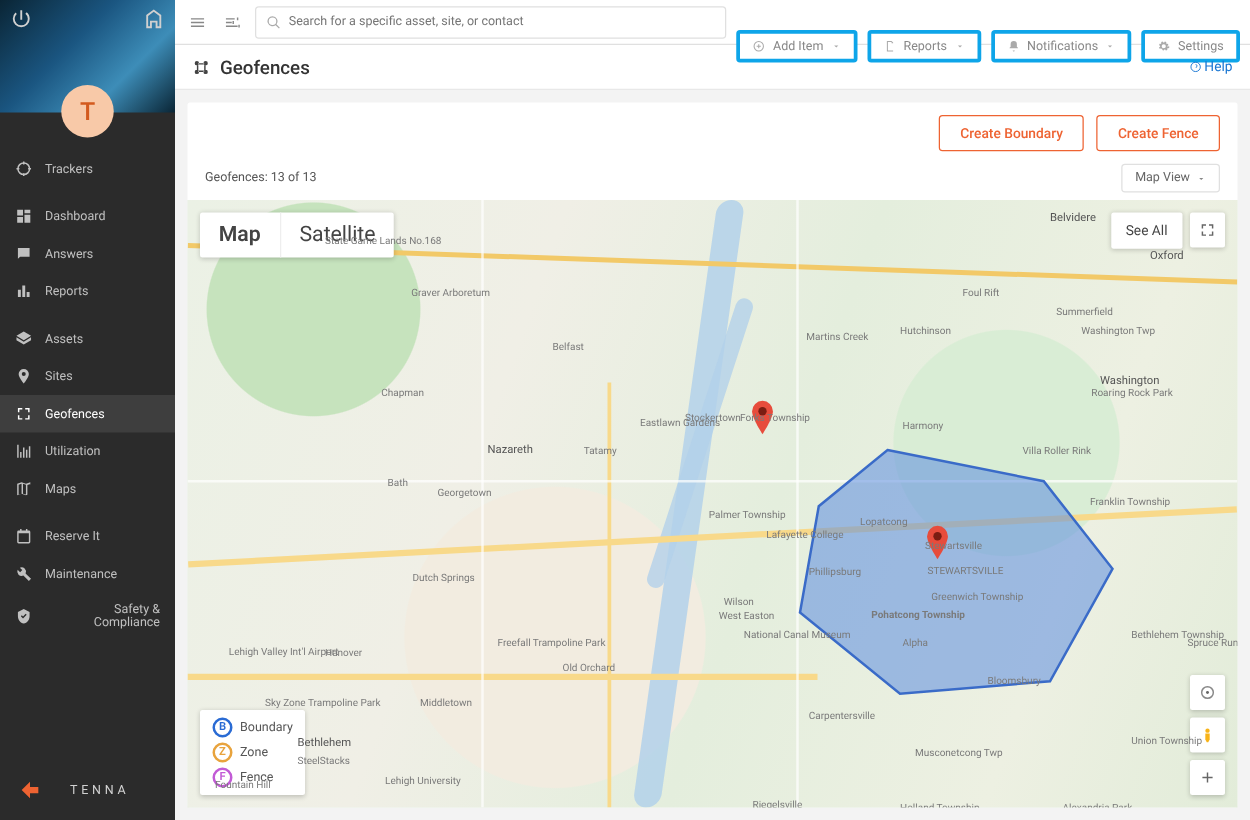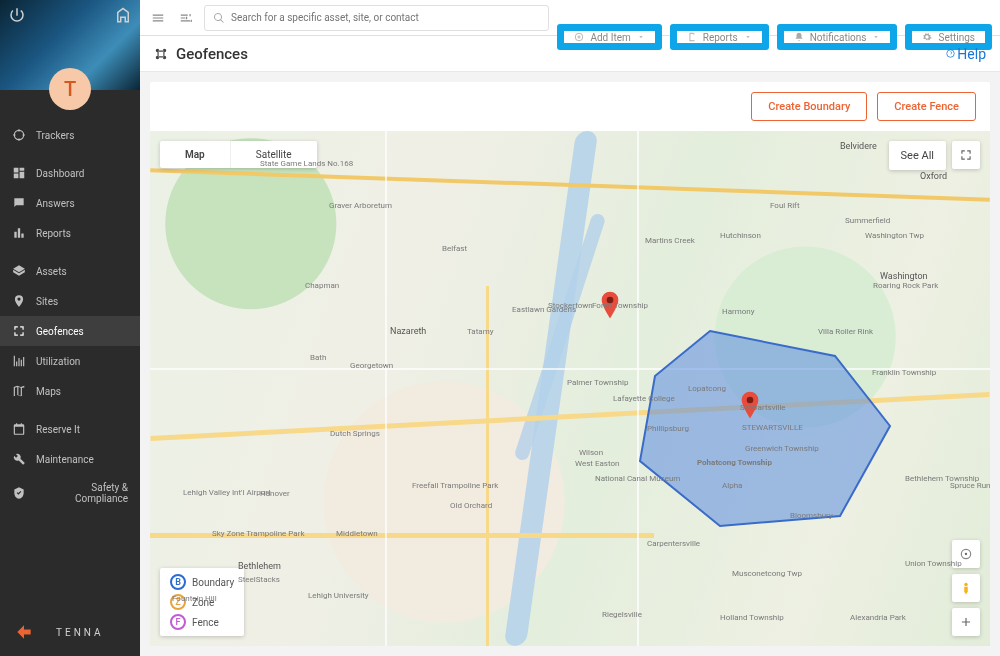--- a/index.html
+++ b/index.html
@@ -24,29 +24,29 @@
 
 .main { flex: 1; display: flex; flex-direction: column; background: #fff; }
 
 
 .topbar { height: 36px; display: flex; align-items: center; padding: 0 8px; gap: 8px; border-bottom: 1px solid #e0e0e0; }
 .topbar-iconbtn { width: 20px; height: 20px; display: flex; align-items: center; justify-content: center; cursor: pointer; }
 .topbar-iconbtn svg { width: 14px; height: 14px; fill: #888; }
 .search-wrap { flex: 1; display: flex; align-items: center; border: 1px solid #e0e0e0; border-radius: 3px; height: 26px; padding: 0 8px; }
 .search-wrap svg { width: 12px; height: 12px; fill: #aaa; margin-right: 6px; }
 .search-input { flex: 1; border: none; outline: none; font-size: 10px; color: #666; background: transparent; }
-.topbar-btn { border: 7px solid #0ea5e9; border-radius: 3px; height: 26px; padding: 0 10px; display: flex; align-items: center; gap: 6px; font-size: 10px; color: #888; cursor: pointer; background: #fff; margin-top: 39px; }
+.topbar-btn { border: 3px solid #0ea5e9; border-radius: 3px; height: 26px; padding: 0 10px; display: flex; align-items: center; gap: 6px; font-size: 10px; color: #888; cursor: pointer; background: #fff; margin-top: 39px; }
 .topbar-btn svg { width: 10px; height: 10px; fill: #aaa; }
 .chevron { width: 8px !important; height: 8px !important; }
 
 
 .title-row { height: 36px; display: flex; align-items: center; padding: 0 14px; border-bottom: 1px solid #e8e8e8; }
 .title-row .title-icon { width: 14px; height: 14px; margin-right: 8px; fill: #444; }
 .title-row h1 { font-size: 15px; font-weight: 500; color: #333; }
-.help-link { margin-left: auto; font-size: 14px; color: #1976d2; cursor: pointer; display: flex; align-items: center; gap: 2px; }
+.help-link { margin-left: auto; font-size: 11px; color: #1976d2; cursor: pointer; display: flex; align-items: center; gap: 2px; }
 .help-link svg { width: 9px; height: 9px; fill: #1976d2; }
 
 
 .content { flex: 1; padding: 10px; background: #f3f3f3; overflow: hidden; }
 .panel { background: #fff; border-radius: 2px; height: 100%; display: flex; flex-direction: column; padding: 10px 0 0 0; }
 .panel-actions { display: flex; justify-content: flex-end; gap: 10px; padding: 0 14px 10px 14px; }
 .action-btn { border: 1px solid #ee6332; color: #ee6332; background: #fff; border-radius: 3px; padding: 7px 16px; font-size: 11px; font-weight: 500; cursor: pointer; }
 .panel-subhead { display: flex; align-items: center; padding: 0 14px 6px 14px; }
 .geofence-count { font-size: 10px; color: #555; }
 .map-view-btn { margin-left: auto; border: 1px solid #e0e0e0; border-radius: 3px; background: #fff; padding: 5px 10px; font-size: 10px; color: #666; cursor: pointer; display: flex; align-items: center; gap: 5px; }
@@ -71,21 +71,21 @@
 .river { position: absolute; top: 0; left: 50%; width: 22px; height: 100%; background: #b3d1ea; transform: skewX(-8deg) translateX(-30px); opacity: 0.85; border-radius: 12px; }
 .river2 { position: absolute; top: 15%; left: 48%; width: 14px; height: 50%; background: #b3d1ea; transform: rotate(18deg); opacity: 0.8; border-radius: 8px; }
 .map-label { position: absolute; font-size: 8px; color: #7a7a7a; white-space: nowrap; pointer-events: none; }
 .map-label.place { color: #555; font-size: 9px; }
 .geofence-poly { position: absolute; }
 .map-pin { position: absolute; width: 20px; height: 28px; }
 .map-pin svg { width: 100%; height: 100%; }
 
 
 .map-type-control { position: absolute; top: 10px; left: 10px; display: flex; background: #fff; border-radius: 2px; box-shadow: 0 1px 4px rgba(0,0,0,0.2); }
-.map-type-btn { padding: 8px 25px; font-size: 10px; color: #444; cursor: pointer; }
+.map-type-btn { padding: 8px 15px; font-size: 17px; color: #444; cursor: pointer; }
 .map-type-btn.active { font-weight: 600; }
 .map-type-btn + .map-type-btn { border-left: 1px solid #eee; }
 .see-all-btn { position: absolute; top: 10px; right: 44px; background: #fff; border-radius: 2px; box-shadow: 0 1px 4px rgba(0,0,0,0.2); padding: 8px 12px; font-size: 11px; color: #444; cursor: pointer; }
 .fullscreen-btn { position: absolute; top: 10px; right: 10px; width: 28px; height: 28px; background: #fff; border-radius: 2px; box-shadow: 0 1px 4px rgba(0,0,0,0.2); display: flex; align-items: center; justify-content: center; cursor: pointer; }
 .fullscreen-btn svg { width: 14px; height: 14px; fill: #666; }
 .map-side-controls { position: absolute; right: 10px; bottom: 10px; display: flex; flex-direction: column; gap: 6px; }
 .map-ctrl { width: 28px; height: 28px; background: #fff; border-radius: 2px; box-shadow: 0 1px 4px rgba(0,0,0,0.2); display: flex; align-items: center; justify-content: center; cursor: pointer; }
 .map-ctrl svg { width: 14px; height: 14px; fill: #666; }
 .pegman { background: #fff; }
 .pegman svg { fill: #f8b318; }
@@ -272,20 +272,29 @@
           </svg>
           <span>Help</span>
         </div>
     </div>
 
     <div class="content">
       <div class="panel">
         <div class="panel-actions">
           <button class="action-btn">Create Boundary</button>
           <button class="action-btn">Create Fence</button>
+        </div>
+        <div class="panel-subhead">
+          <span class="geofence-count">Geofences: 13 of 13</span>
+          <button class="map-view-btn">
+              <span>Map View</span>
+              <svg class="chevron" viewBox="0 0 24 24">
+                <path d="M7 10l5 5 5-5z" fill="#888"></path>
+              </svg>
+            </button>
         </div>
 
         <div class="map-container">
           <div class="map-bg"></div>
           <div class="river"></div>
           <div class="river2"></div>
           <div class="road r4"></div>
           <div class="road r1"></div>
           <div class="road r2"></div>
           <div class="road r3"></div>
@@ -382,21 +391,21 @@
               <span class="map-label" style="left: 497px; top: 293px;">Phillipsburg</span>
               <span class="map-label" style="left: 180px; top: 298px;">Dutch Springs</span>
               <span class="map-label" style="left: 595px; top: 313px;">Greenwich Township</span>
               <span class="map-label" style="left: 429px; top: 317px;">Wilson</span>
               <span class="map-label" style="left: 425px; top: 328px;">West Easton</span>
               <span class="map-label" style="left: 547px; top: 327px; font-weight: bold;">Pohatcong Township</span>
               <span class="map-label" style="left: 445px; top: 343px;">National Canal Museum</span>
               <span class="map-label" style="left: 572px; top: 350px;">Alpha</span>
               <span class="map-label" style="left: 755px; top: 343px;">Bethlehem Township</span>
               <span class="map-label" style="left: 800px; top: 350px;">Spruce Run Recreation</span>
-              <span class="map-label" style="left: 262px; top: 350px;">Freefall Trampoline Park</span>
+              <span class="map-label" style="left: 248px; top: 350px;">Freefall Trampoline Park</span>
               <span class="map-label" style="left: 640px; top: 380px;">Bloomsbury</span>
               <span class="map-label" style="left: 300px; top: 370px;">Old Orchard</span>
               <span class="map-label" style="left: 110px; top: 358px;">Hanover</span>
               <span class="map-label" style="left: 33px; top: 357px;">Lehigh Valley Int'l Airport</span>
               <span class="map-label" style="left: 62px; top: 398px;">Sky Zone Trampoline Park</span>
               <span class="map-label" style="left: 186px; top: 398px;">Middletown</span>
               <span class="map-label" style="left: 497px; top: 408px;">Carpentersville</span>
               <span class="map-label" style="left: 582px; top: 422px; margin-top: 16px;">Musconetcong Twp</span>
               <span class="map-label" style="left: 755px; top: 428px;">Union Township</span>
               <span class="map-label place" style="left: 88px; top: 430px;">Bethlehem</span>

